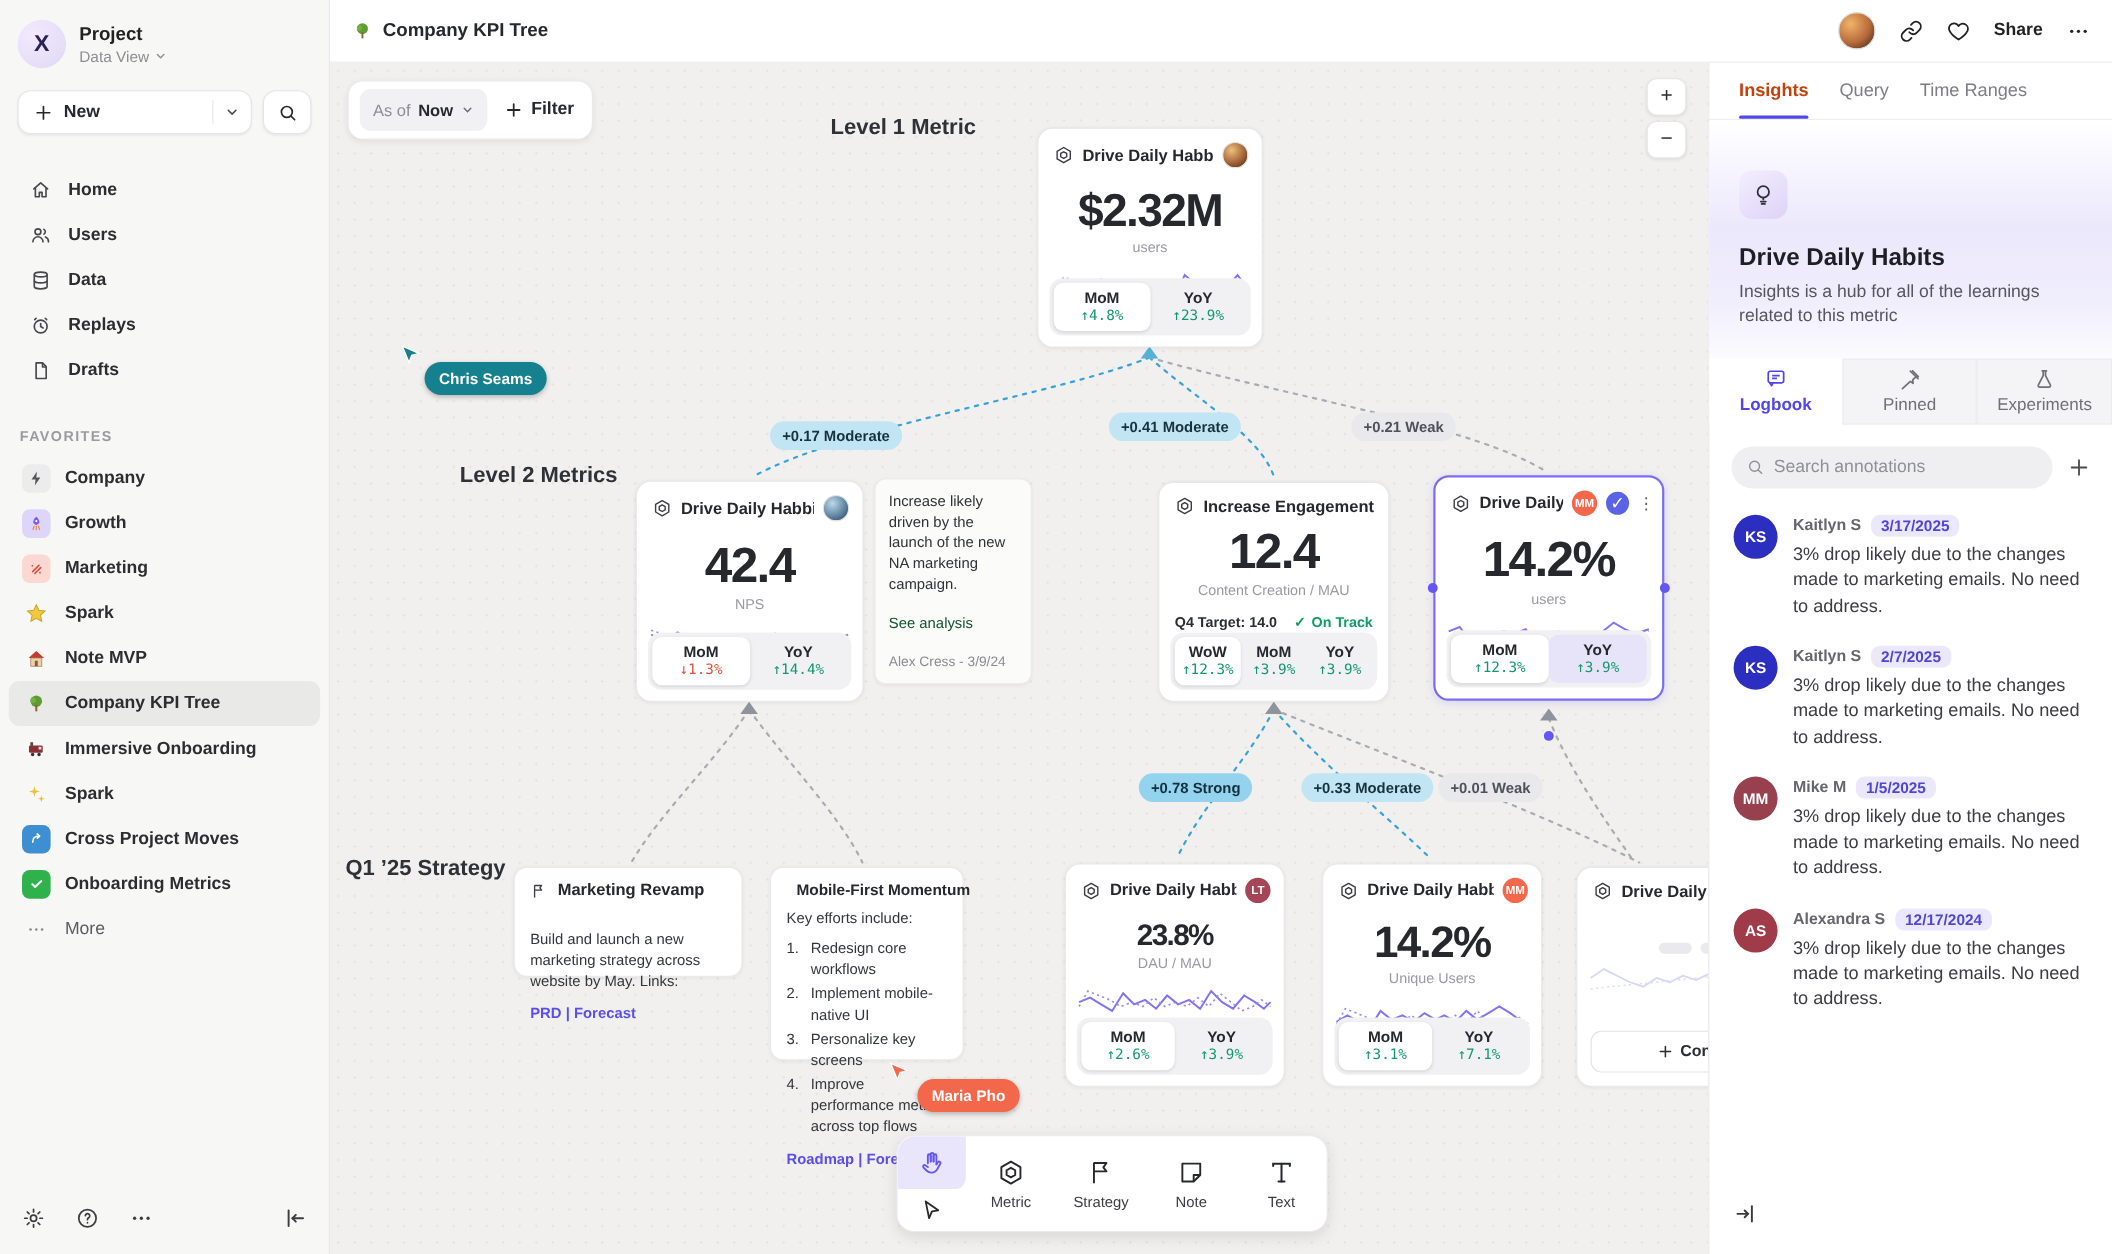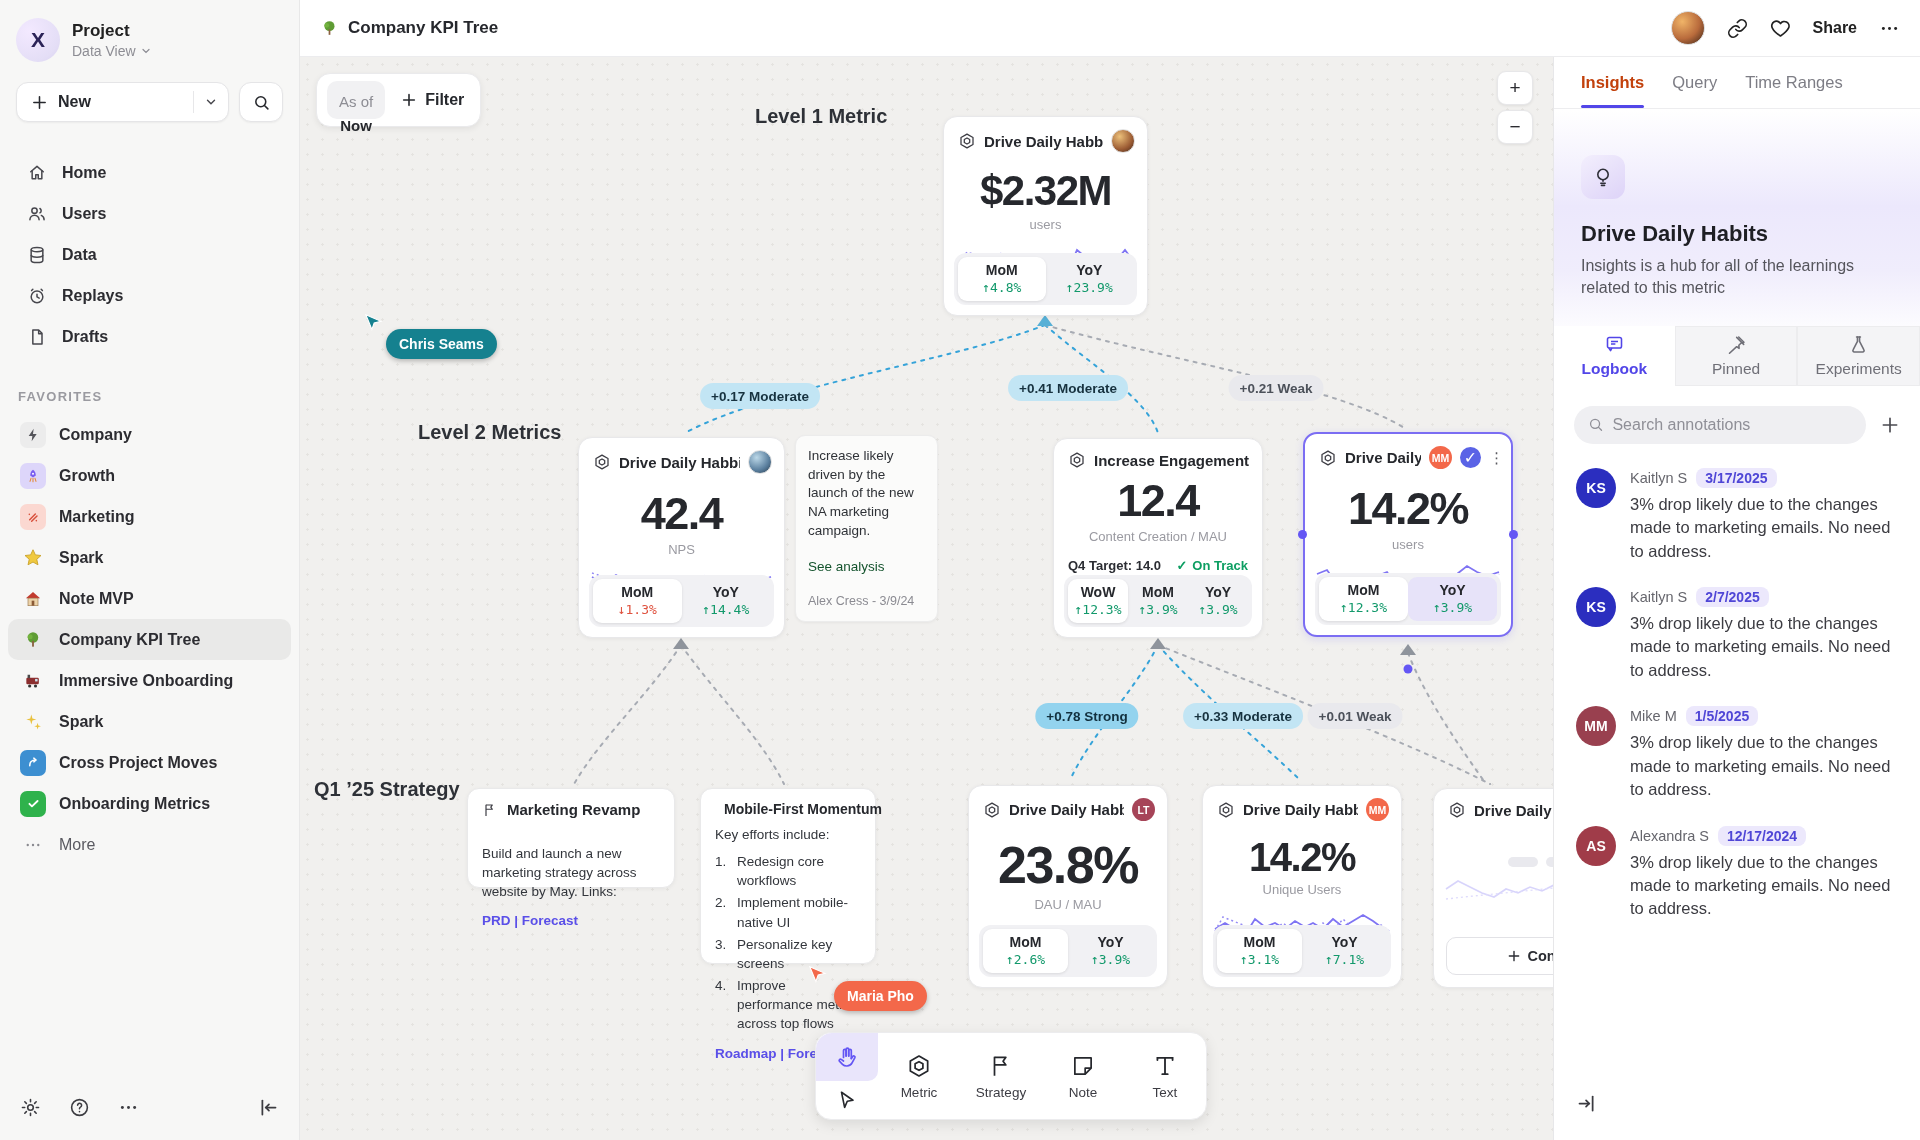--- a/index.html
+++ b/index.html
@@ -35,21 +35,21 @@
   .tb-avatar { width:34px; height:34px; border-radius:50%; background:radial-gradient(circle at 32% 30%, #f0b468, #b96b3c 55%, #45291a 95%); border:1px solid #ddd; }
   .tb-share { font-size:16px; font-weight:bold; }
 
   
   .canvas { position:absolute; left:300px; top:57px; width:1253px; height:1083px; overflow:hidden;
     background-color:#f1f0ee; background-image:radial-gradient(rgba(70,60,40,.07) 1px, transparent 1.2px); background-size:15px 15px; }
   .edges { position:absolute; left:0; top:0; z-index:1; }
   .canvas-label { position:absolute; font-size:20px; font-weight:bold; color:#2e3137; z-index:2; }
 
   .asof-bar { position:absolute; left:16px; top:16px; height:54px; background:#fff; border:1px solid #eaeaec; border-radius:14px; box-shadow:0 2px 6px rgba(0,0,0,.07); display:flex; align-items:center; padding:0 16px 0 10px; gap:16px; z-index:6; }
-  .asof-pill { display:flex; align-items:center; gap:7px; background:#f1f1f3; border-radius:10px; height:38px; padding:12px 12px; font-size:15px;flex-direction:column; }
+  .asof-pill { display:flex; align-items:center; gap:7px; background:#f1f1f3; border-radius:10px; height:38px; padding:0 12px; font-size:15px; }
   .asof-pill .k { color:#8d8d94; }
   .asof-pill .v { font-weight:bold; }
   .filter-btn { display:flex; align-items:center; gap:8px; font-size:16px; font-weight:bold; }
 
   .zoomctl { position:absolute; left:1197px; top:14px; width:36px; z-index:6; display:flex; flex-direction:column; gap:5px; }
   .zoomctl .zb { height:34px; background:#fff; border:1px solid #e7e7e9; border-radius:9px; box-shadow:0 1px 3px rgba(0,0,0,.08); font-size:19px; display:flex; align-items:center; justify-content:center; color:#2b2b30; }
 
   
   .mcard { position:absolute; background:#fff; border:1px solid #e8e8ea; border-radius:14px; box-shadow:0 1px 4px rgba(0,0,0,.06); z-index:3; }
   .mcard.selected { border:2px solid #7b6df3; box-shadow:0 2px 8px rgba(101,86,244,.18); }
@@ -129,21 +129,21 @@
   .subtabs { display:flex; margin-top:26px; height:60px; }
   .subtab { flex:1; display:flex; flex-direction:column; align-items:center; justify-content:center; gap:5px; font-size:15.5px; color:#6f6f77; background:#f4f4f6; border:1px solid #ececee; }
   .subtab.active { background:#fff; border:none; color:#5246e8; font-weight:bold; }
   .searchrow { display:flex; align-items:center; gap:14px; padding:20px 20px 6px 20px; }
   .searchbox { flex:1; height:38px; background:#efeff2; border:none; border-radius:19px; display:flex; align-items:center; gap:9px; padding:0 14px; }
   .searchbox input { border:none; background:transparent; outline:none; font-size:16px; color:#333; width:100%; font-family:"Liberation Sans", sans-serif; }
   .searchbox input::placeholder { color:#8f8f97; }
   .ann { display:flex; gap:14px; padding:18px 22px 6px 22px; }
   .ann-av { width:40px; height:40px; border-radius:50%; color:#fff; font-size:14px; font-weight:bold; display:flex; align-items:center; justify-content:center; flex:none; }
   .ann-head { display:flex; align-items:center; gap:9px; }
-  .ann-name { font-size:14.5px; font-weight:normal; color:#66666d; }
+  .ann-name { font-size:14.5px; font-weight:bold; color:#66666d; }
   .ann-date { font-size:14px; font-weight:bold; color:#4f46d6; background:#ece8fc; border-radius:8px; padding:2px 9px; }
   .ann-text { font-size:16.5px; color:#3c3c42; line-height:1.42; margin-top:5px; width:278px; }
   .p-collapse { position:absolute; left:22px; bottom:26px; color:#3a3a40; }
 
   .ico { flex:none; }
 </style>
 </head>
 <body>
 
 <aside class="sidebar">
@@ -614,21 +614,21 @@
 
   <div class="mcard" style="left:668px;top:728px;width:200px;height:203px">
     <div class="mc-head">
       <svg width="18" height="18" viewBox="0 0 24 24" fill="none" stroke="#3c3c43" stroke-width="1.7" stroke-linejoin="round">
           <polygon points="12,2.8 20,7.4 20,16.6 12,21.2 4,16.6 4,7.4"></polygon>
           <polygon points="12,8 15.6,10 15.6,14 12,16 8.4,14 8.4,10"></polygon>
         </svg>
       <span class="mc-title">Drive Daily Habbits</span>
       <span class="mc-badge" style="background:#a64458">LT</span>
     </div>
-    <div class="mc-big" style="font-size:52px">23.8%</div>
+    <div class="mc-big" style="font-size:27px">23.8%</div>
     <div class="mc-unit">DAU / MAU</div>
     <svg class="mc-spark" width="178" height="38" viewBox="0 0 178 38">
       <polyline points="2,20 12,16 22,22 32,28 42,12 52,22 62,18 72,26 82,14 92,22 102,18 112,26 122,10 132,20 142,26 152,14 162,20 170,26 176,20" fill="none" stroke="#7f74f3" stroke-width="1.8"></polyline>
       <polyline points="2,24 10,10 20,14 30,18 40,24 50,20 60,24 70,16 80,24 90,20 100,24 110,16 120,24 130,12 140,20 150,28 160,24 168,18 176,24" fill="none" stroke="#968cf5" stroke-width="1.5" stroke-dasharray="2 3"></polyline>
     </svg>
     <div class="mc-stats">
       <div class="stat on">
         <div class="sl">MoM</div>
         <div class="sv up">↑2.6%</div>
       </div>

